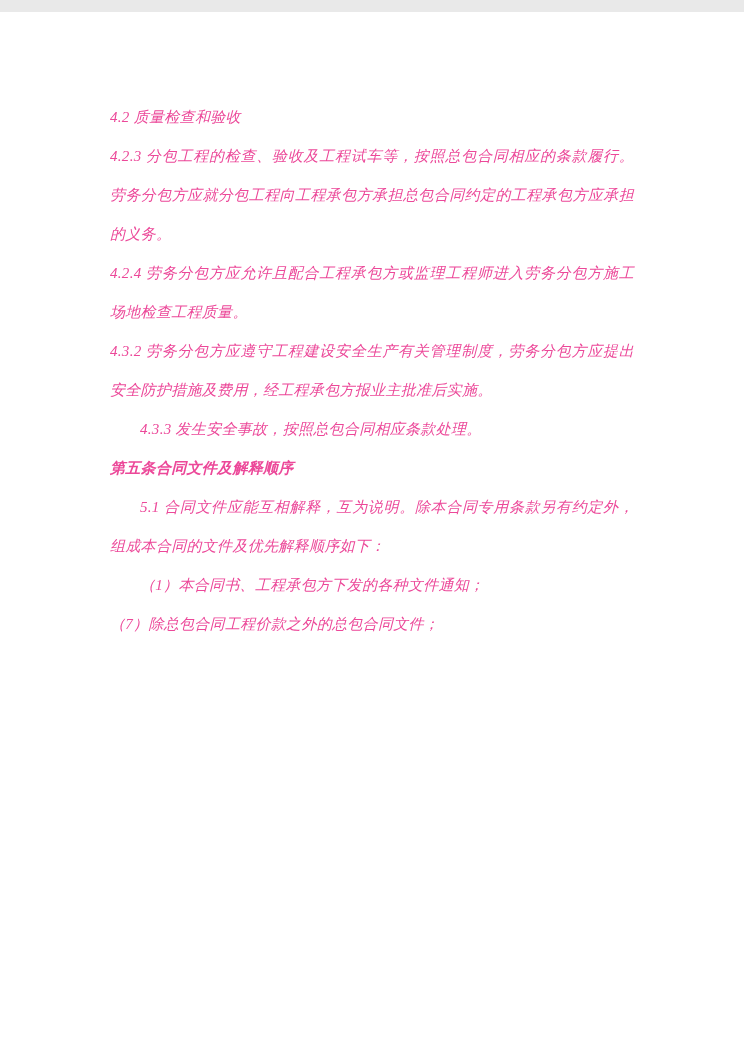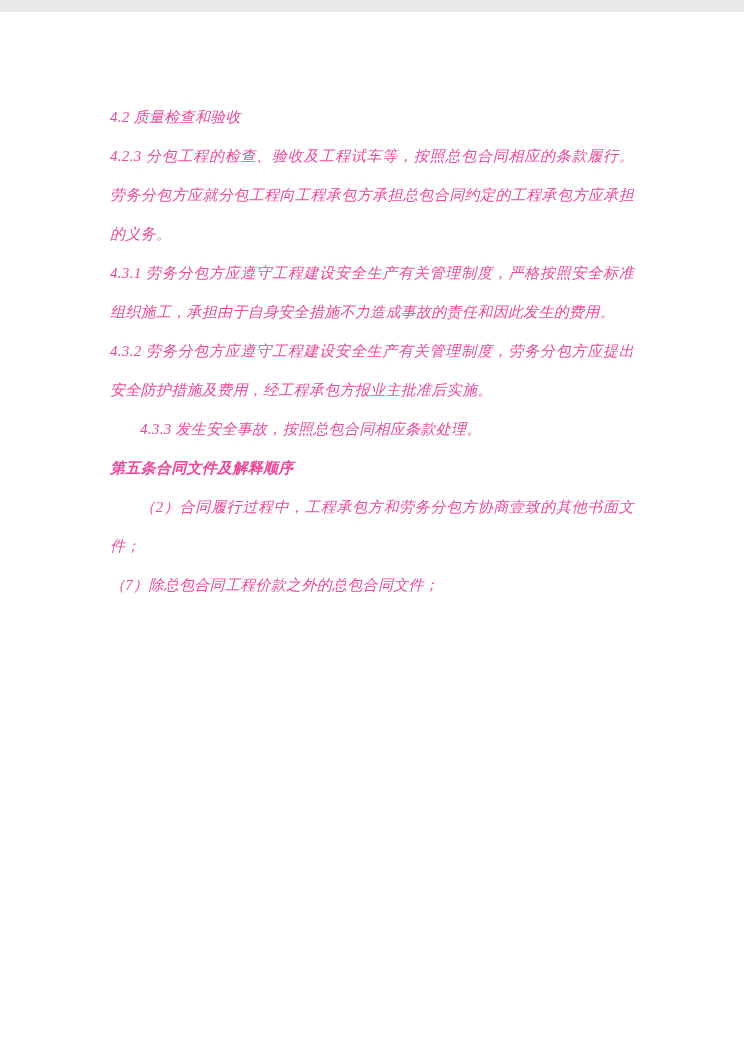--- a/index.html
+++ b/index.html
@@ -35,19 +35,20 @@
     .bold {
       font-weight: bold;
     }
   </style>
 </head>
 <body>
 
 <div class="page">
   <p class="para">4.2 质量检查和验收</p>
   <p class="para">4.2.3 分包工程的检查、验收及工程试车等，按照总包合同相应的条款履行。劳务分包方应就分包工程向工程承包方承担总包合同约定的工程承包方应承担的义务。</p>
-  <p class="para">4.3.1 劳务分包方应遵守工程建设安全生产有关管理制度，严格按照安全标准组织施工，承担由于自身安全措施不力造成事故的责任和因此发生的费用。</p>
+  <p class="para">4.2.4 劳务分包方应允许且配合工程承包方或监理工程师进入劳务分包方施工场地检查工程质量。</p>
   <p class="para">4.3.2 劳务分包方应遵守工程建设安全生产有关管理制度，劳务分包方应提出安全防护措施及费用，经工程承包方报业主批准后实施。</p>
   <p class="para indent-2em">4.3.3 发生安全事故，按照总包合同相应条款处理。</p>
   <p class="para bold">第五条合同文件及解释顺序</p>
-  <p class="para indent-2em">（2）合同履行过程中，工程承包方和劳务分包方协商壹致的其他书面文件；</p>
+  <p class="para indent-2em">5.1 合同文件应能互相解释，互为说明。除本合同专用条款另有约定外，组成本合同的文件及优先解释顺序如下：</p>
+  <p class="para indent-2em">（1）本合同书、工程承包方下发的各种文件通知；</p>
   <p class="para">（7）除总包合同工程价款之外的总包合同文件；</p>
 </div>
 
 </body></html>

